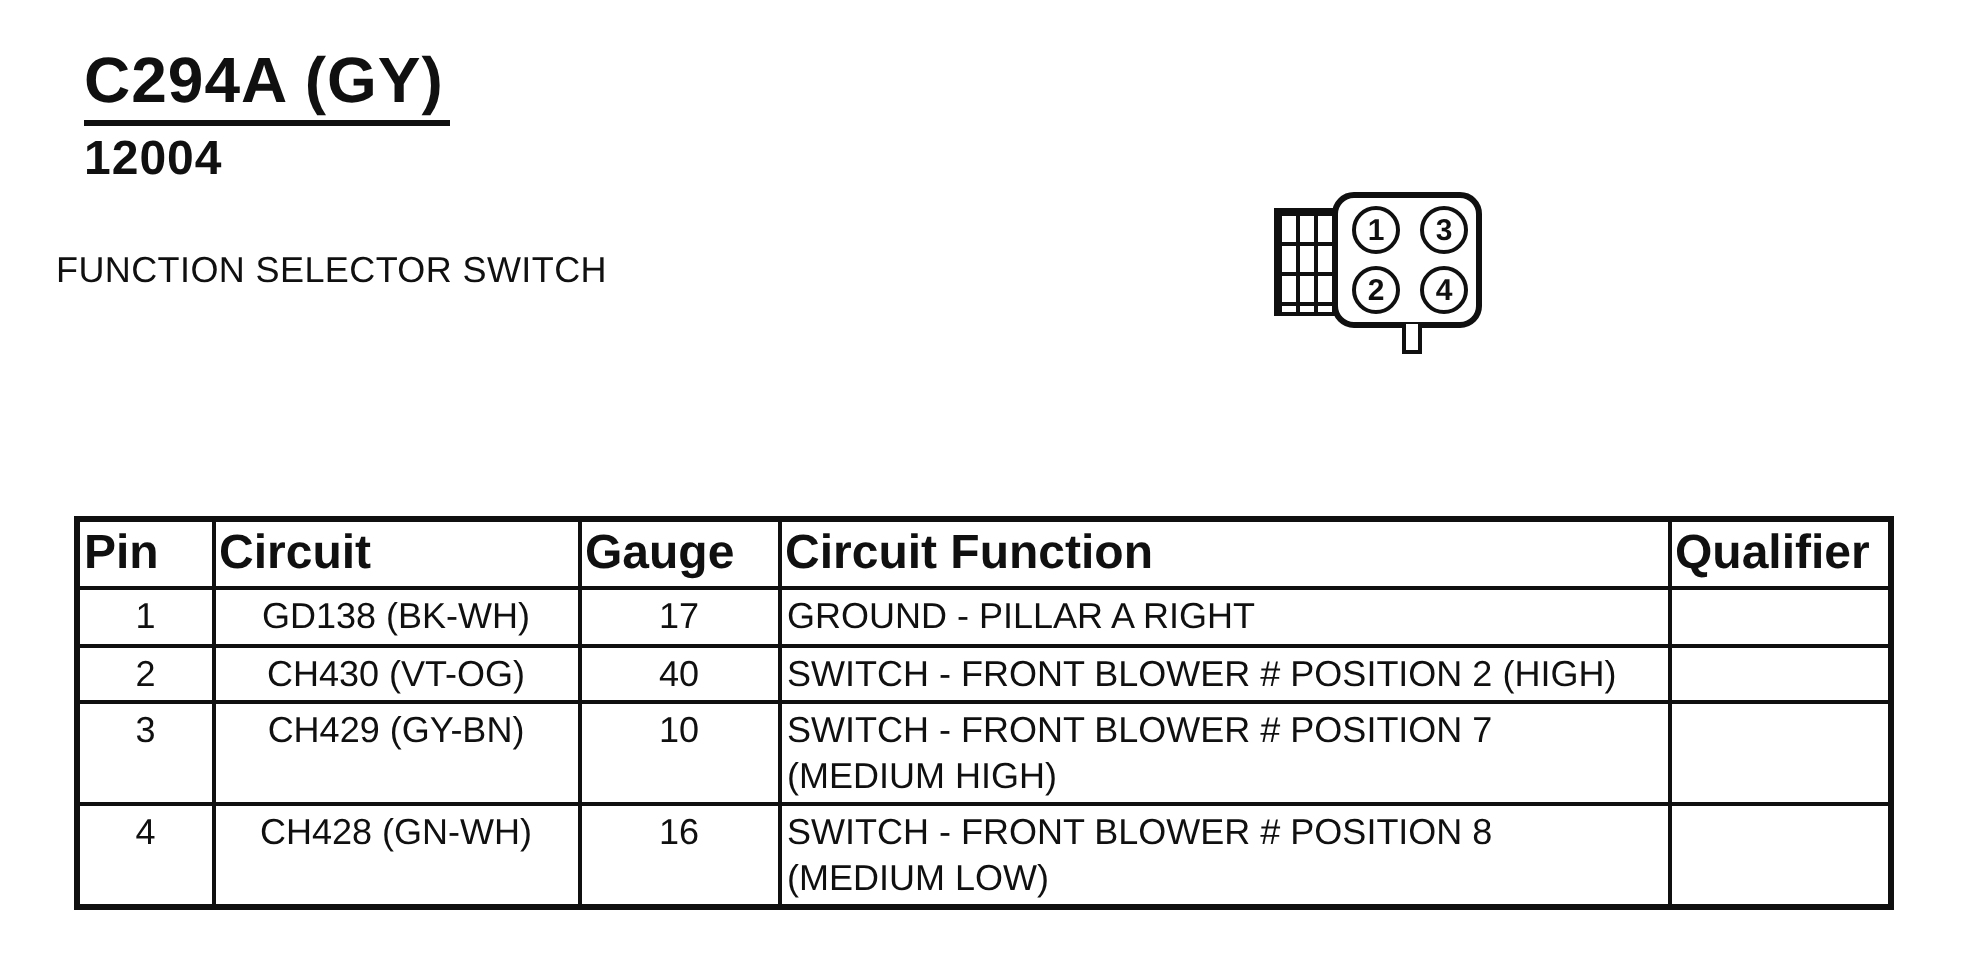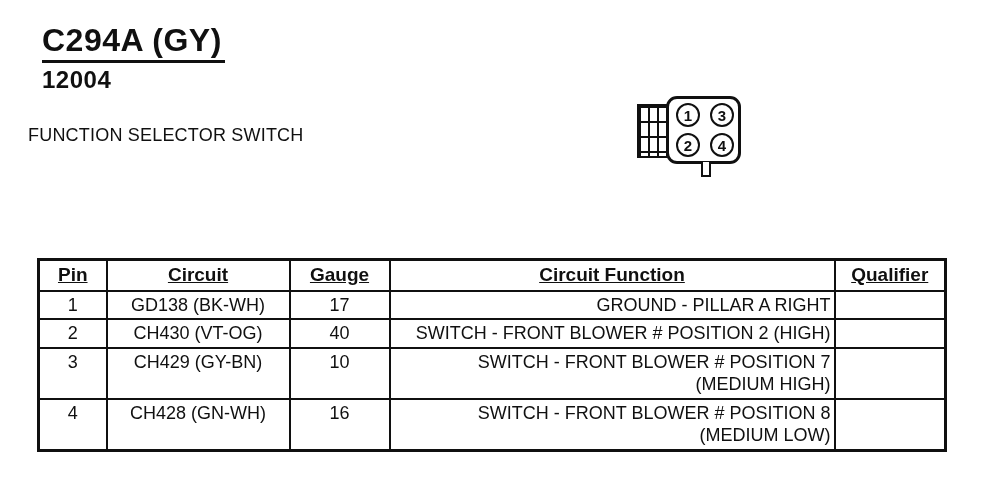--- a/index.html
+++ b/index.html
@@ -112,36 +112,35 @@
     border-collapse: collapse;
     table-layout: fixed;
     border: 3px solid #101010;
   }
   table.pinout th,
   table.pinout td {
     border: 2px solid #101010;
     overflow: hidden;
   }
   table.pinout th {
-    font-size: 19px;
+    font-size: 24px;
     font-weight: bold;
     height: 31px;
-    text-align: center;
+    text-align: left;
     vertical-align: middle;
     padding: 2px 2px;
-    text-decoration: underline;
   }
   table.pinout td {
     font-size: 18px;
     vertical-align: top;
     padding: 2px 3px;
     line-height: 1.25;
   }
   td.cell-center { text-align: center; }
-  td.cell-function { text-align: right; white-space: pre-line; padding-left: 4px; }
+  td.cell-function { text-align: left; white-space: pre-line; padding-left: 4px; }
   tr.row-single td { height: 26px; }
   tr.row-double td { height: 49px; }
 </style>
 </head>
 <body>
 
 <div class="page">
 
   <h1 class="connector-title"><span class="u">C294A (GY)</span></h1>
   <div class="part-number">12004</div>

